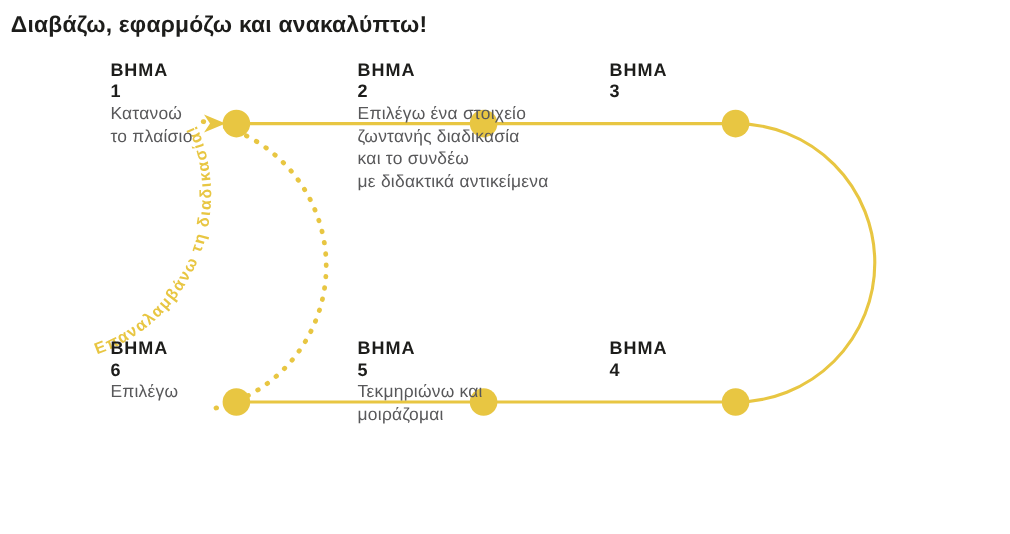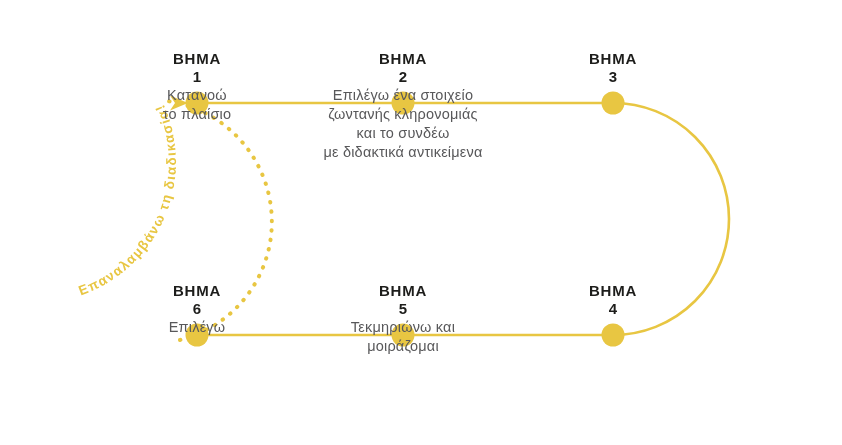--- a/index.html
+++ b/index.html
@@ -22,21 +22,20 @@
   }
   svg.flow {
     position: absolute;
     left: 0;
     top: 0;
   }
   .step {
     position: absolute;
     width: 210px;
     margin-left: -105px;
-    text-align: center;
   }
   .step.row-top { top: 50px; }
   .step.row-bottom { top: 282px; }
   .step-label {
     font-size: 15px;
     font-weight: 700;
     color: #1d1d1b;
     letter-spacing: 0.8px;
     line-height: 18px;
   }
@@ -59,20 +58,21 @@
     font-weight: 700;
     letter-spacing: 1.4px;
     fill: #e8c642;
   }
 </style>
 </head>
 <body>
 
 <div class="canvas">
 
+  <div class="page-title">Διαβάζω, εφαρμόζω και ανακαλύπτω!</div>
 
   <svg class="flow" width="842" height="445" viewBox="0 0 842 445">
     <defs>
       <path id="loop-text-path" d="M 79 296 A 141 141 0 0 0 153 85"></path>
     </defs>
 
     <line x1="197" y1="103" x2="613" y2="103" stroke="#e8c642" stroke-width="2.6"></line>
     <line x1="197" y1="335" x2="613" y2="335" stroke="#e8c642" stroke-width="2.6"></line>
     <path d="M 613 103 A 116 116 0 0 1 613 335" fill="none" stroke="#e8c642" stroke-width="2.6"></path>
 
@@ -96,21 +96,21 @@
     <div class="step-label">ΒΗΜΑ</div>
     <div class="step-number">1</div>
     <div class="step-desc">Κατανοώ
 το πλαίσιο</div>
   </div>
 
   <div class="step row-top" style="left:403px">
     <div class="step-label">ΒΗΜΑ</div>
     <div class="step-number">2</div>
     <div class="step-desc">Επιλέγω ένα στοιχείο
-ζωντανής κληρονομιάς
+ζωντανής διαδικασία
 και το συνδέω
 με διδακτικά αντικείμενα</div>
   </div>
 
   <div class="step row-top" style="left:613px">
     <div class="step-label">ΒΗΜΑ</div>
     <div class="step-number">3</div>
   </div>
 
   <div class="step row-bottom" style="left:613px">

